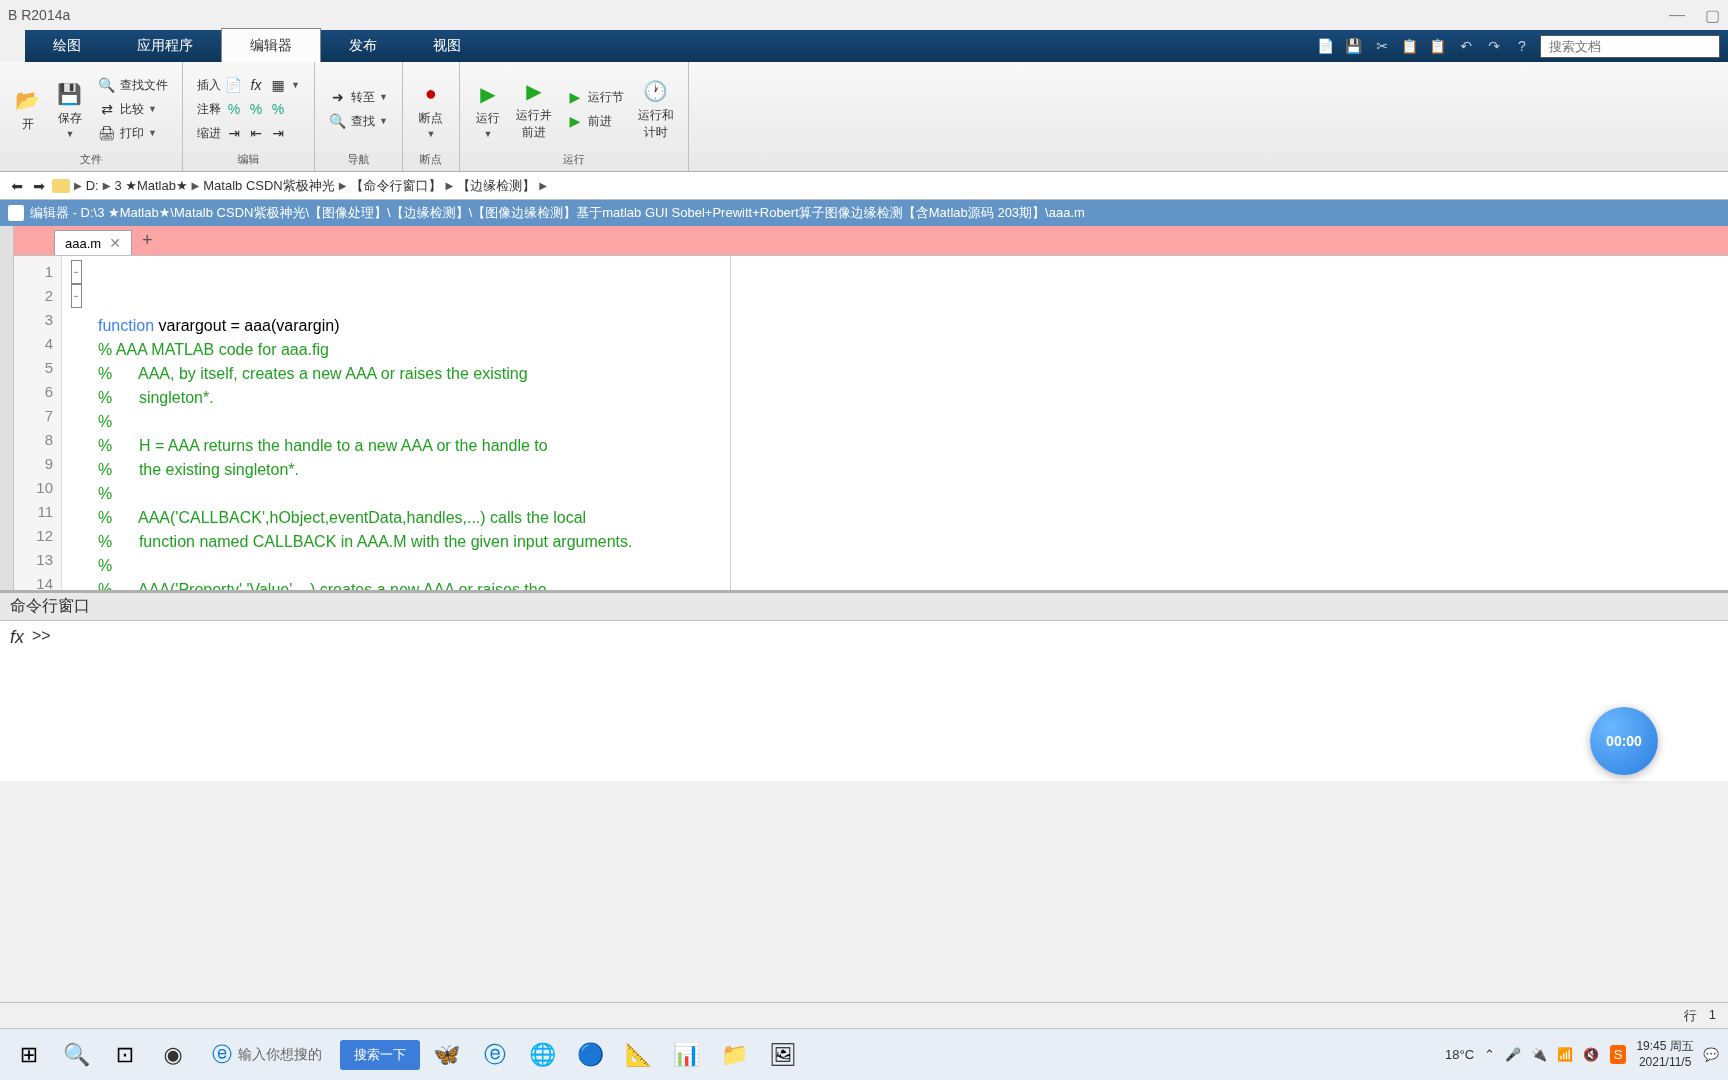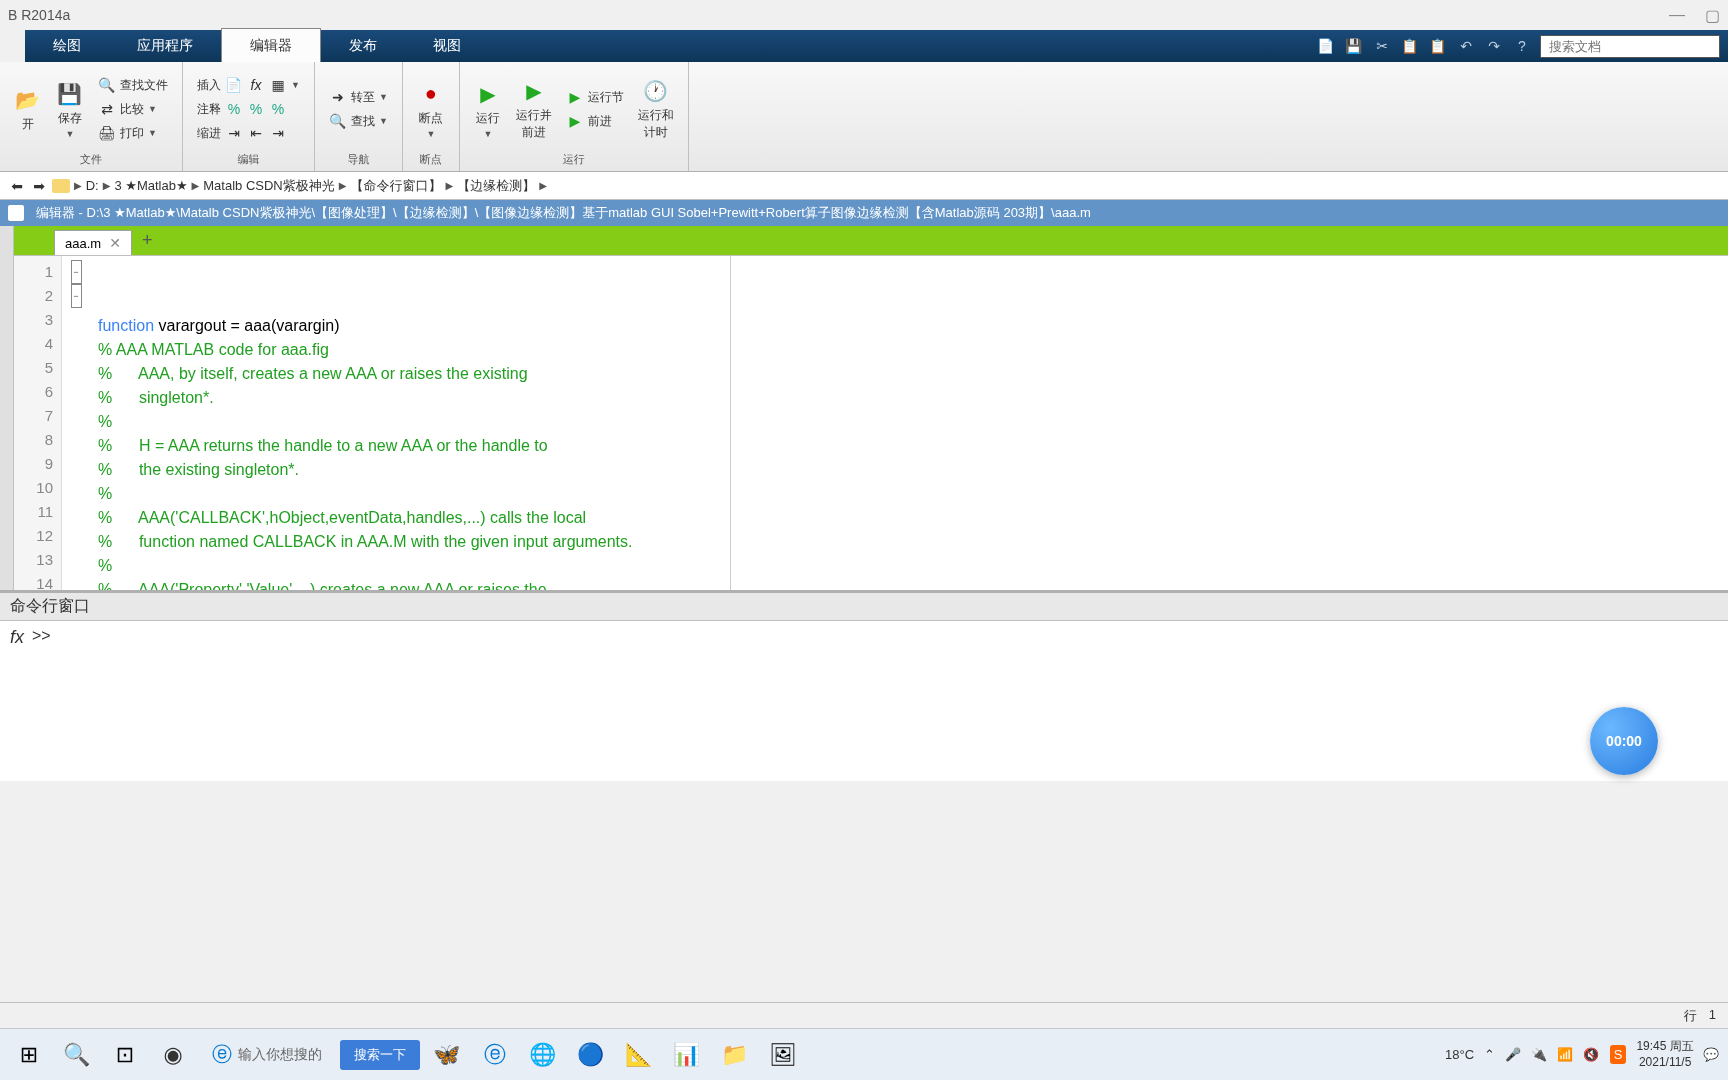--- a/index.html
+++ b/index.html
@@ -25,24 +25,24 @@
     .ribbon-small-row { display: flex; align-items: center; gap: 4px; font-size: 12px; color: #333; padding: 2px 4px; cursor: pointer; }
     .ribbon-col { display: flex; flex-direction: column; gap: 2px; }
     .dropdown-arrow { font-size: 9px; color: #555; }
     .small-icon { width: 18px; height: 18px; display: flex; align-items: center; justify-content: center; font-size: 14px; }
     
     .breadcrumb { background: #fff; border-bottom: 1px solid #c0c0c0; height: 28px; display: flex; align-items: center; padding: 0 8px; font-size: 13px; color: #333; gap: 4px; }
     .bc-arrow { color: #555; font-size: 10px; }
     .bc-item { cursor: pointer; }
     .folder-icon { width: 18px; height: 14px; background: #f7d774; border-radius: 2px; display: inline-block; }
     
-    .editor-title { background: #6294c7; color: #fff; height: 26px; display: flex; align-items: center; padding: 0 8px; font-size: 13px; gap: 12px; }
+    .editor-title { background: #6294c7; color: #fff; height: 26px; display: flex; align-items: center; padding: 0 8px; font-size: 13px; gap: 6px; }
     .editor-title-icon { width: 16px; height: 16px; background: #fff; border-radius: 2px; }
     
-    .file-tabs { background: #84cc16; border-bottom: 1px solid #c0c0c0; height: 30px; display: flex; align-items: flex-end; padding-left: 40px; }
+    .file-tabs { background: #fca5a5; border-bottom: 1px solid #c0c0c0; height: 30px; display: flex; align-items: flex-end; padding-left: 40px; }
     .file-tab { background: #fff; border: 1px solid #a0a0a0; border-bottom: none; padding: 4px 10px; font-size: 13px; display: flex; align-items: center; gap: 8px; cursor: pointer; }
     .file-tab-close { color: #888; cursor: pointer; font-size: 14px; }
     .file-tab-add { padding: 4px 10px; font-size: 18px; color: #555; cursor: pointer; }
     
     .editor-area { display: flex; background: #fff; height: 334px; overflow: hidden; }
     .gutter { background: #f5f5f5; border-right: 1px solid #ddd; width: 48px; text-align: right; padding: 4px 8px 4px 4px; font-family: Consolas, monospace; font-size: 15px; color: #888; }
     .gutter div { height: 24px; line-height: 24px; }
     .fold-gutter { width: 28px; font-family: Consolas, monospace; padding: 4px 0; }
     .fold-gutter div { height: 24px; display: flex; align-items: center; justify-content: center; }
     .fold-box { width: 11px; height: 11px; border: 1px solid #888; display: flex; align-items: center; justify-content: center; font-size: 9px; color: #555; background: #fff; }

